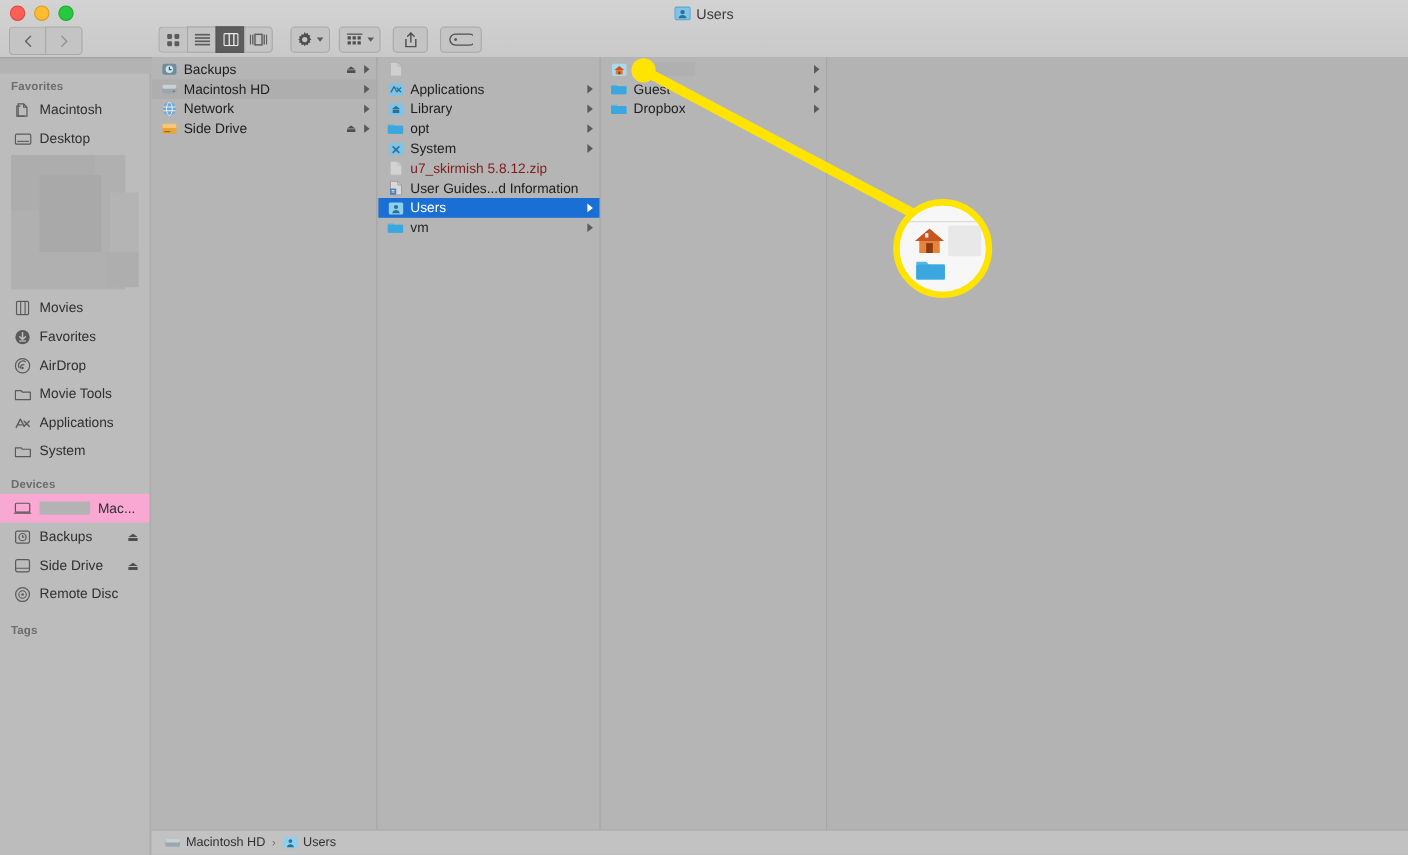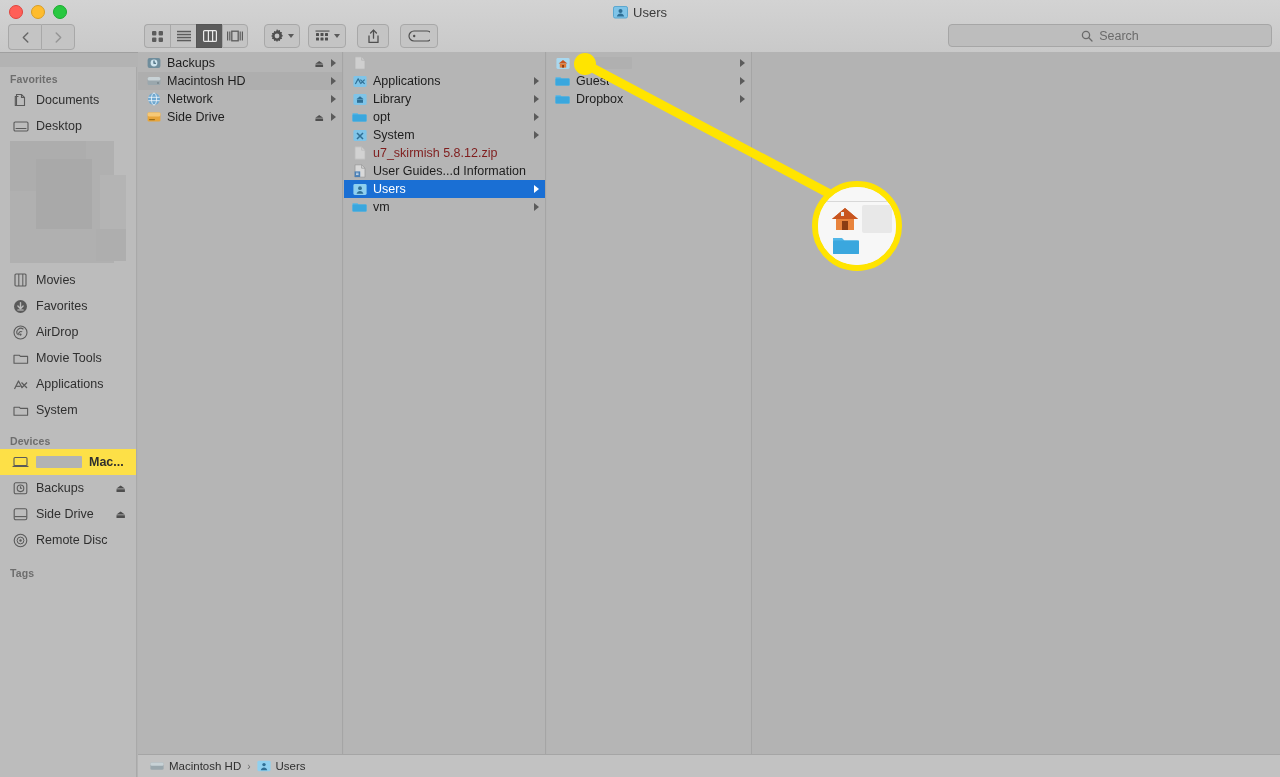--- a/index.html
+++ b/index.html
@@ -75,21 +75,21 @@
     position:absolute;left:0;top:52px;width:137px;height:725px;
     background:#bcbcbc;border-right:1px solid #a9a9a9;box-sizing:border-box;
     overflow:hidden;
     margin-top:15px;
   }
   .sgroup{font-size:10.5px;color:#6d6d6d;font-weight:600;padding:6px 0 2px 10px;letter-spacing:.1px;}
   .srow{
     height:26px;display:flex;align-items:center;gap:7px;padding-left:12px;
     font-size:12.5px;color:#2f2f2f;position:relative;
   }
-  .srow.selected{background:#fde047;font-weight:bold;}
+  .srow.selected{background:#f9a8d4;}
   .srow .label{white-space:nowrap;overflow:hidden;}
   .srow .eject{position:absolute;right:10px;color:#4e4e4e;font-size:11px;}
   .sicon{width:17px;height:16px;flex:0 0 17px;display:flex;align-items:center;justify-content:center;}
   .blur-block{position:absolute;background:#b0b0b0;}
   .blurchip{display:inline-block;width:46px;height:12px;background:#b3b3b3;border-radius:1px;}
 
   
   .cols{position:absolute;left:138px;top:52px;width:1142px;height:702px;background:#b3b3b3;}
   .col{position:absolute;top:0;height:702px;box-sizing:border-box;border-right:1px solid #a5a5a5;background:#b5b5b5;}
   .col1{left:0;width:205px;}
@@ -257,44 +257,35 @@
 
     <div class="menubtn tagbtn">
       <span>
         <svg width="22" height="12" viewBox="0 0 22 12">
           <path d="M6 1 H19 A4.6 4.6 0 0 1 19 11 H6 A5 5 0 0 1 6 1 Z" fill="none" stroke="#4f4f4f" stroke-width="1.2"></path>
           <circle cx="6.2" cy="6" r="1.2" fill="#4f4f4f"></circle>
         </svg>
       </span>
     </div>
 
-    <div class="searchfield">
-      <span>
-        <svg width="12" height="12" viewBox="0 0 12 12">
-          <circle cx="5" cy="5" r="3.6" fill="none" stroke="#6b6b6b" stroke-width="1.3"></circle>
-          <path d="M7.8 7.8 L11 11" stroke="#6b6b6b" stroke-width="1.3" stroke-linecap="round"></path>
-        </svg>
-      </span>
-      <span>Search</span>
-    </div>
   </div>
 
   <div class="sidebar">
 
     <div class="sgroup">Favorites</div>
 
     <div class="srow">
       <span class="sicon">
         <svg width="14" height="15" viewBox="0 0 14 15">
           <path d="M2.5 1.5h5l3 3v8h-8z" fill="none" stroke="#5a5a5a" stroke-width="1.1"></path>
           <path d="M7.5 1.5v3h3" fill="none" stroke="#5a5a5a" stroke-width="1.1"></path>
           <path d="M4.5 3.5H1.3v9h7" fill="none" stroke="#5a5a5a" stroke-width="1.1"></path>
         </svg>
       </span>
-      <span class="label">Documents</span>
+      <span class="label">Macintosh</span>
     </div>
 
     <div class="srow">
       <span class="sicon">
         <svg width="16" height="13" viewBox="0 0 16 13">
           <rect x="1" y="2" width="14" height="9" rx="1.2" fill="none" stroke="#5a5a5a" stroke-width="1.1"></rect>
           <rect x="2.6" y="8" width="10.8" height="1" fill="#5a5a5a"></rect>
         </svg>
       </span>
       <span class="label">Desktop</span>

